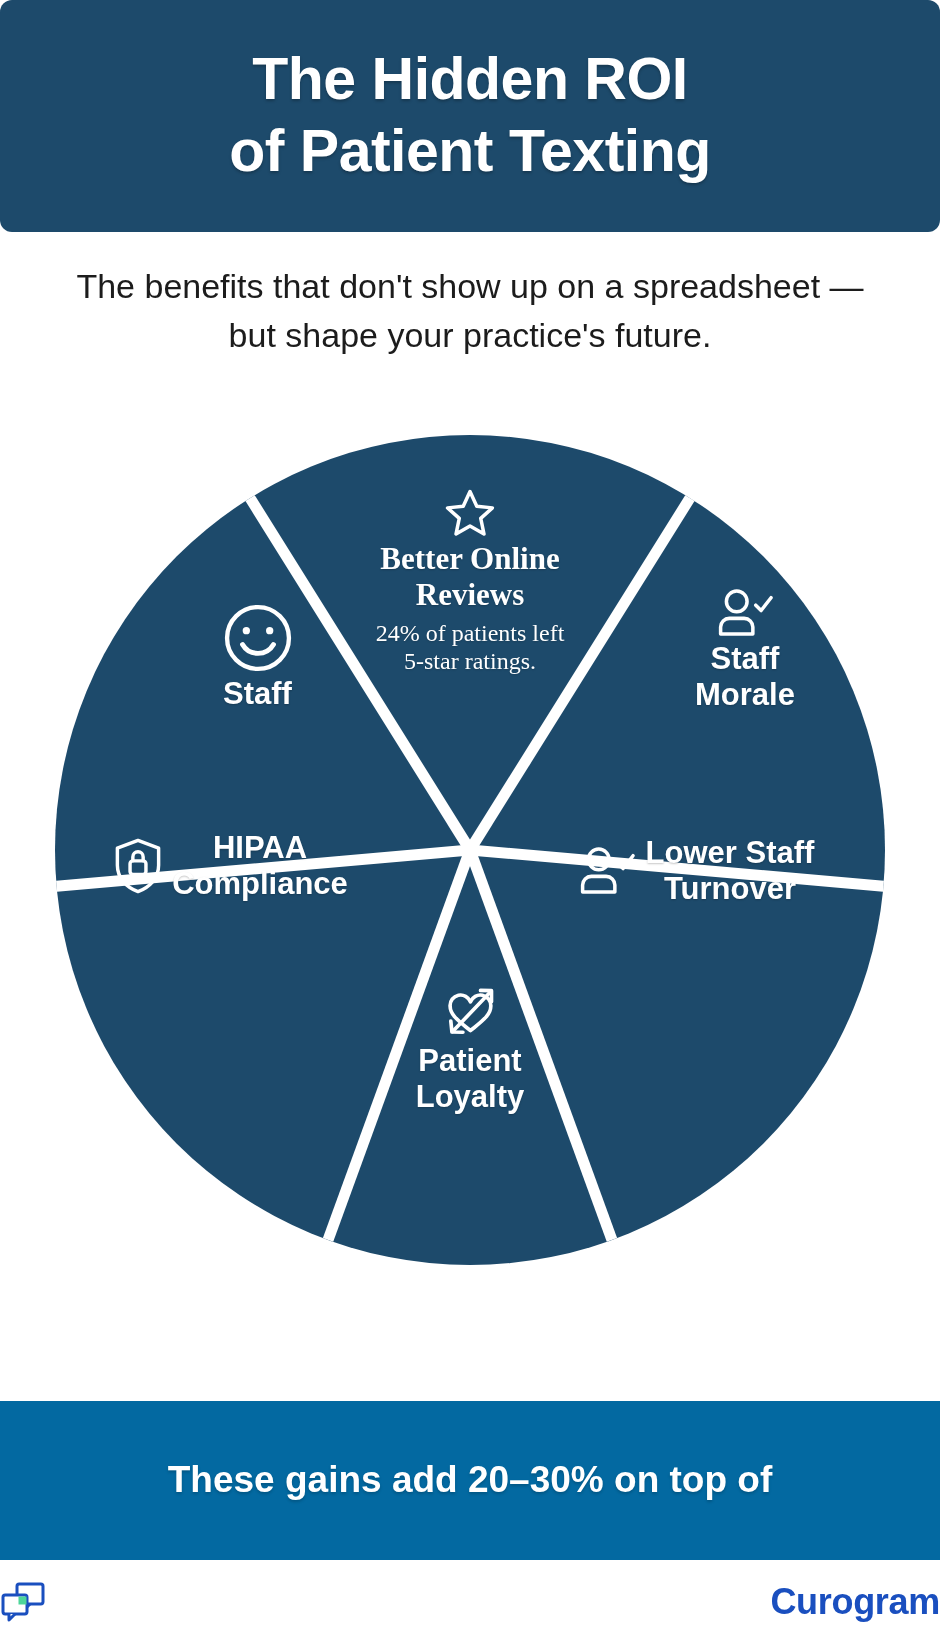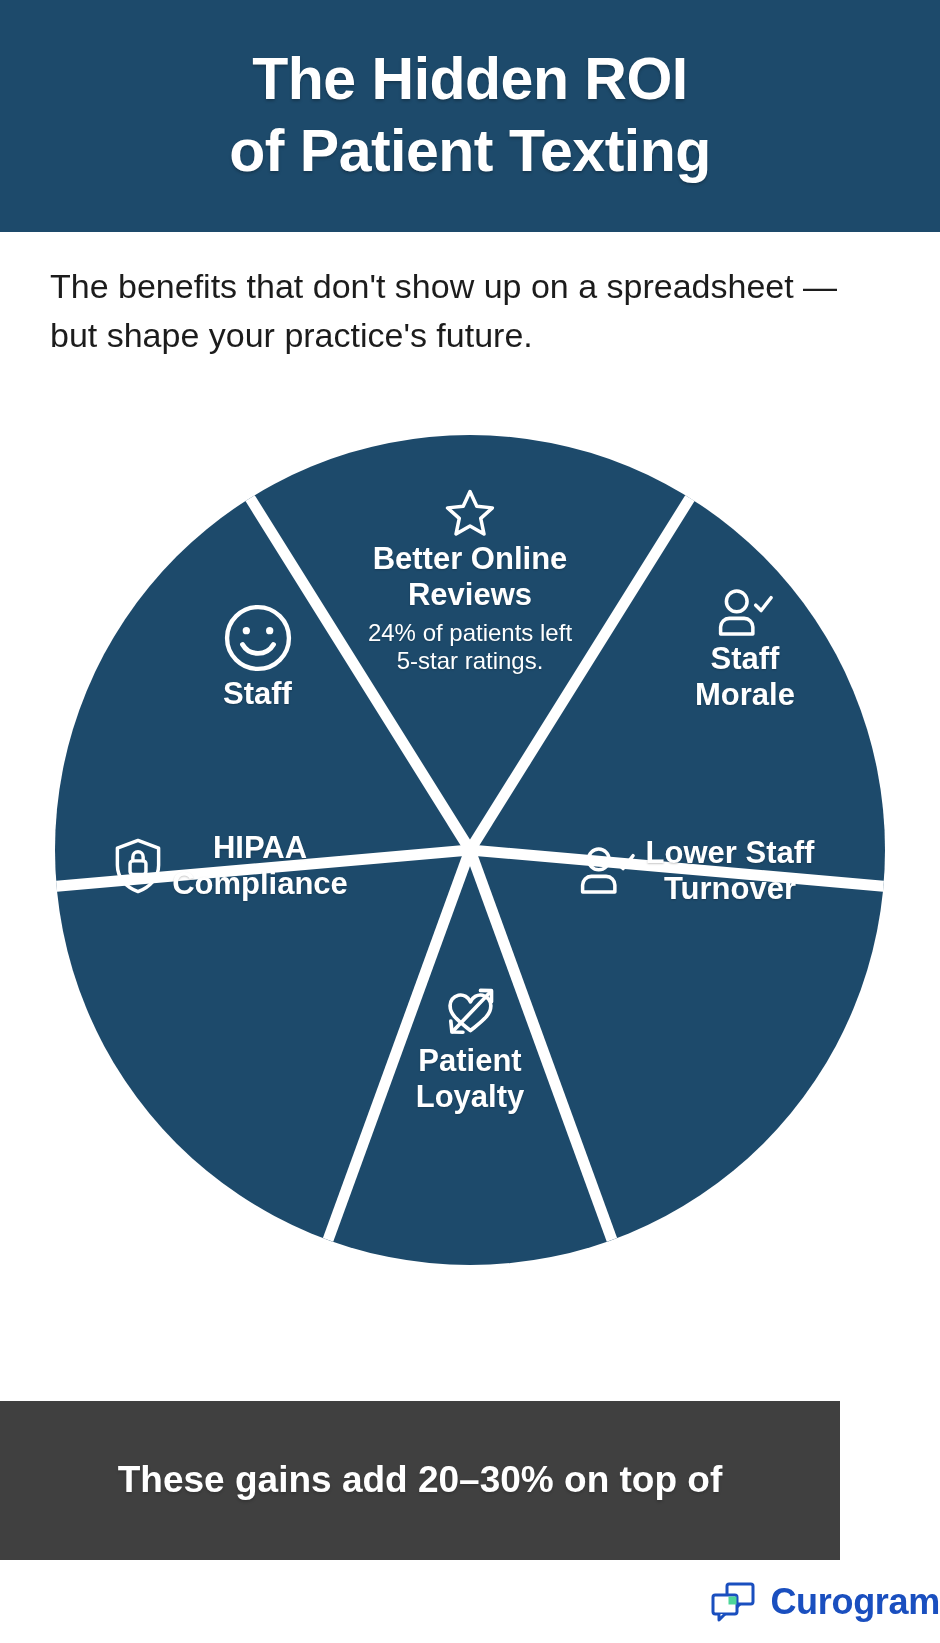--- a/index.html
+++ b/index.html
@@ -21,36 +21,38 @@
   .header-band {
     position: absolute;
     left: 0; top: 0;
     width: 940px;
     height: 232px;
     background: #1d4a6b;
     display: flex;
     flex-direction: column;
     align-items: center;
     justify-content: center;
+    border-radius: 12px;
   }
   .header-title-line {
     color: #ffffff;
     font-size: 59px;
     font-weight: bold;
     line-height: 1.22;
     letter-spacing: -0.5px;
     text-align: center;
     text-shadow: 0 2px 3px rgba(0,0,0,0.25);
   }
 
   
   .subtitle {
     position: absolute;
     left: 0; top: 262px;
     width: 940px;
+    text-align: center;
     color: #1c1c1c;
     font-size: 34px;
     line-height: 1.45;
     padding: 0 50px;
   }
 
   
   .wheel-wrap {
     position: absolute;
     left: 45px;
@@ -87,34 +89,34 @@
     justify-content: center;
   }
   .icon-inline-row {
     display: flex;
     align-items: center;
     justify-content: center;
     gap: 8px;
   }
 
   
-  #block-reviews { left: 255px; top: 60px; width: 340px; }
+  #block-reviews { left: 255px; top: 60px; width: 340px; font-family: Liberation Serif, serif; }
   #block-morale  { left: 585px; top: 160px; width: 230px; }
   #block-staff   { left: 95px;  top: 175px; width: 235px; }
   #block-hipaa   { left: 15px;  top: 405px; width: 340px; }
   #block-turnover{ left: 470px; top: 410px; width: 360px; }
   #block-loyalty { left: 260px; top: 554px; width: 330px; }
 
   
   .teal-band {
     position: absolute;
     left: 0; top: 1401px;
-    width: 840px;
+    width: 940px;
     height: 159px;
-    background: #404040;
+    background: #0369a1;
     display: flex;
     flex-direction: column;
     align-items: center;
     justify-content: center;
   }
   .teal-line {
     color: #ffffff;
     font-size: 37px;
     font-weight: bold;
     line-height: 1.25;
@@ -124,21 +126,21 @@
 
   
   .brand-footer {
     position: absolute;
     left: 0; top: 1560px;
     width: 940px;
     height: 83px;
     background: #ffffff;
     display: flex;
     align-items: center;
-    justify-content: flex-end;
+    justify-content: space-between;
     gap: 14px;
   }
   .brand-name {
     color: #1a4fbf;
     font-size: 36px;
     font-weight: bold;
     letter-spacing: -0.3px;
   }
 </style>
 </head>

